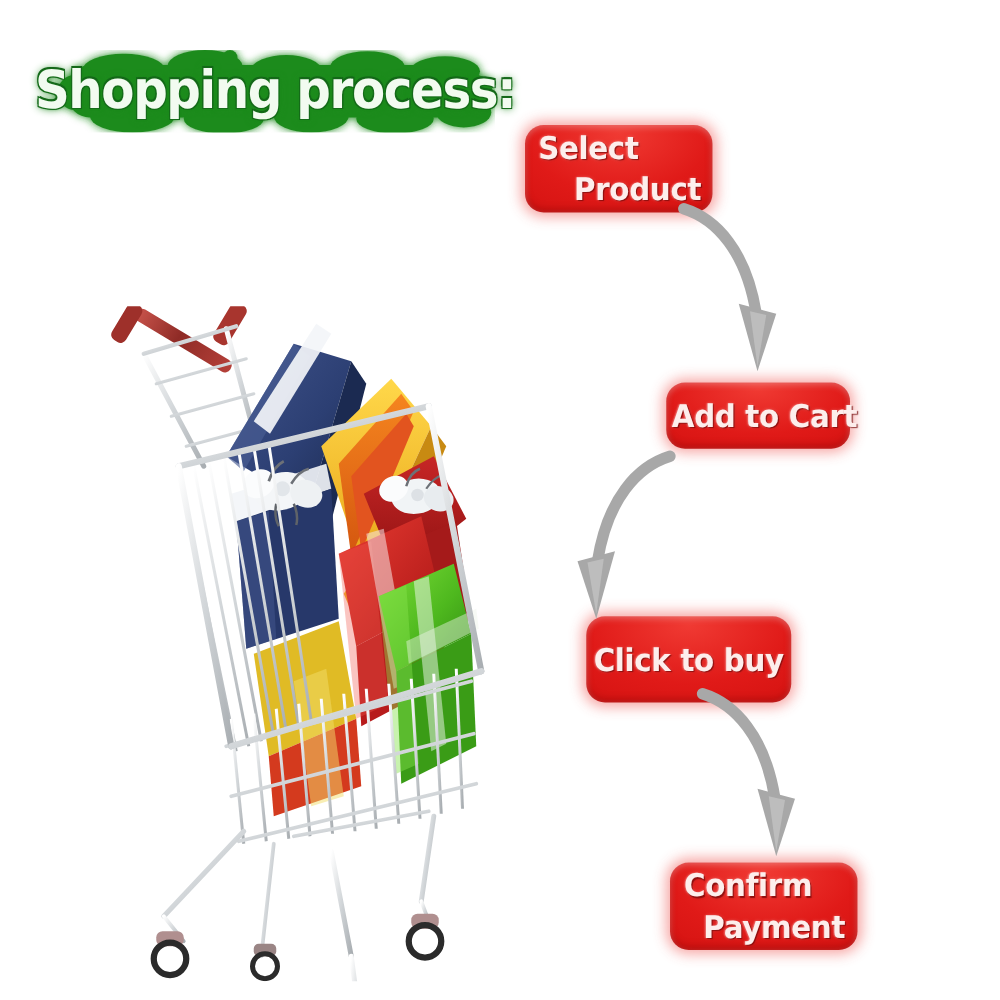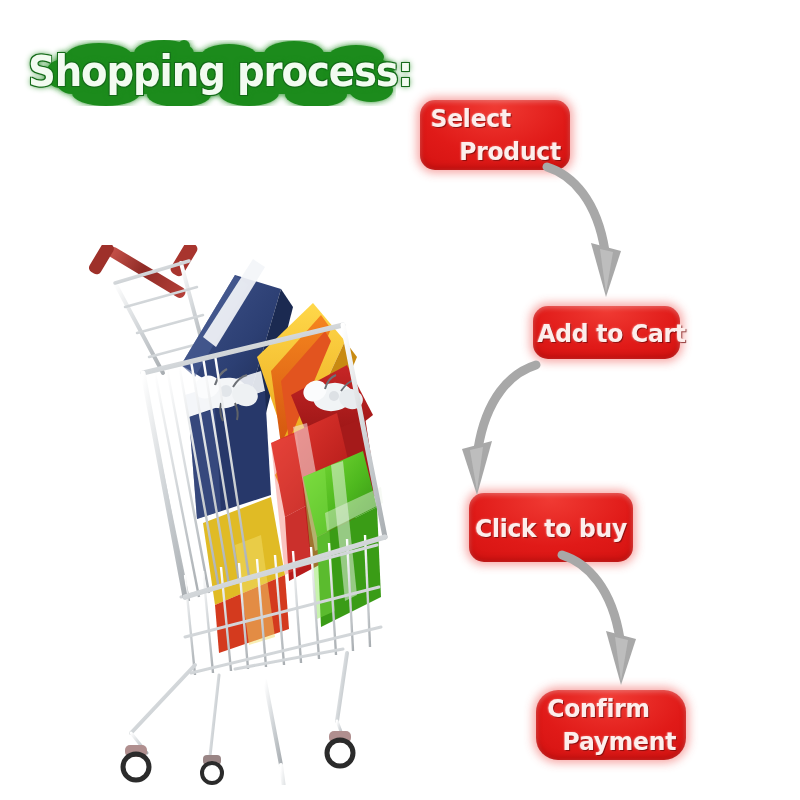--- a/index.html
+++ b/index.html
@@ -73,21 +73,21 @@
 
   
   #box-addcart{left:533px;top:306px;width:147px;height:53px;}
   #lbl-addcart{left:0;right:0;top:50%;transform:translateY(-50%) scaleX(0.94);text-align:center;}
 
   
   #box-click{left:437px;top:493px;width:164px;height:69px;margin-left:32px;}
   #lbl-click{left:0;right:0;top:50%;transform:translateY(-50%) scaleX(0.94);text-align:center;}
 
   
-  #box-confirm{left:536px;top:690px;width:150px;height:70px;border-radius:22px;}
+  #box-confirm{left:536px;top:690px;width:150px;height:70px;}
   #lbl-confirm-1{left:8px;top:4px;}
   #lbl-confirm-2{right:6px;bottom:4px;}
 
   
   .arrow-svg{position:absolute;overflow:visible;}
   #arrow-1{left:545px;top:165px;}
   #arrow-2{left:450px;top:363px;}
   #arrow-3{left:560px;top:553px;}
 
   

